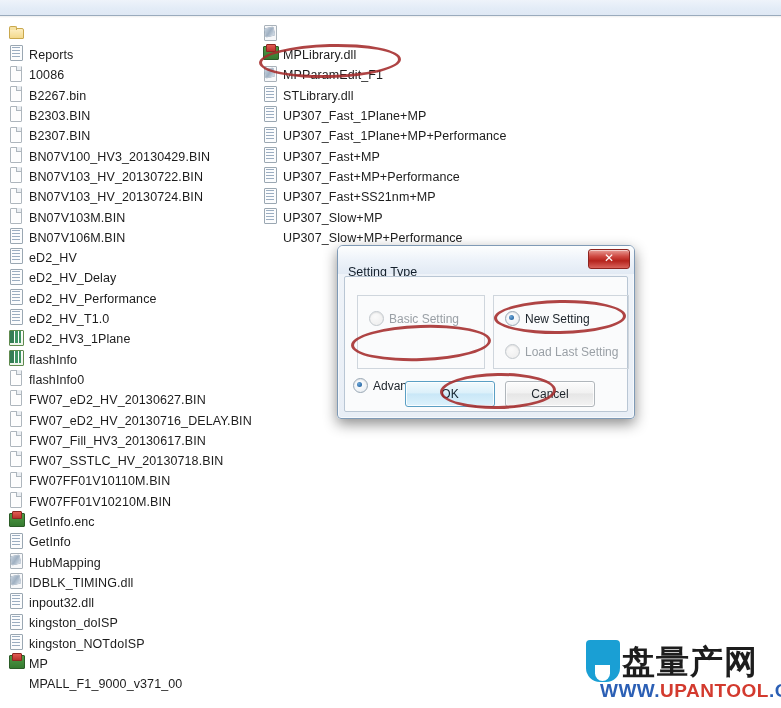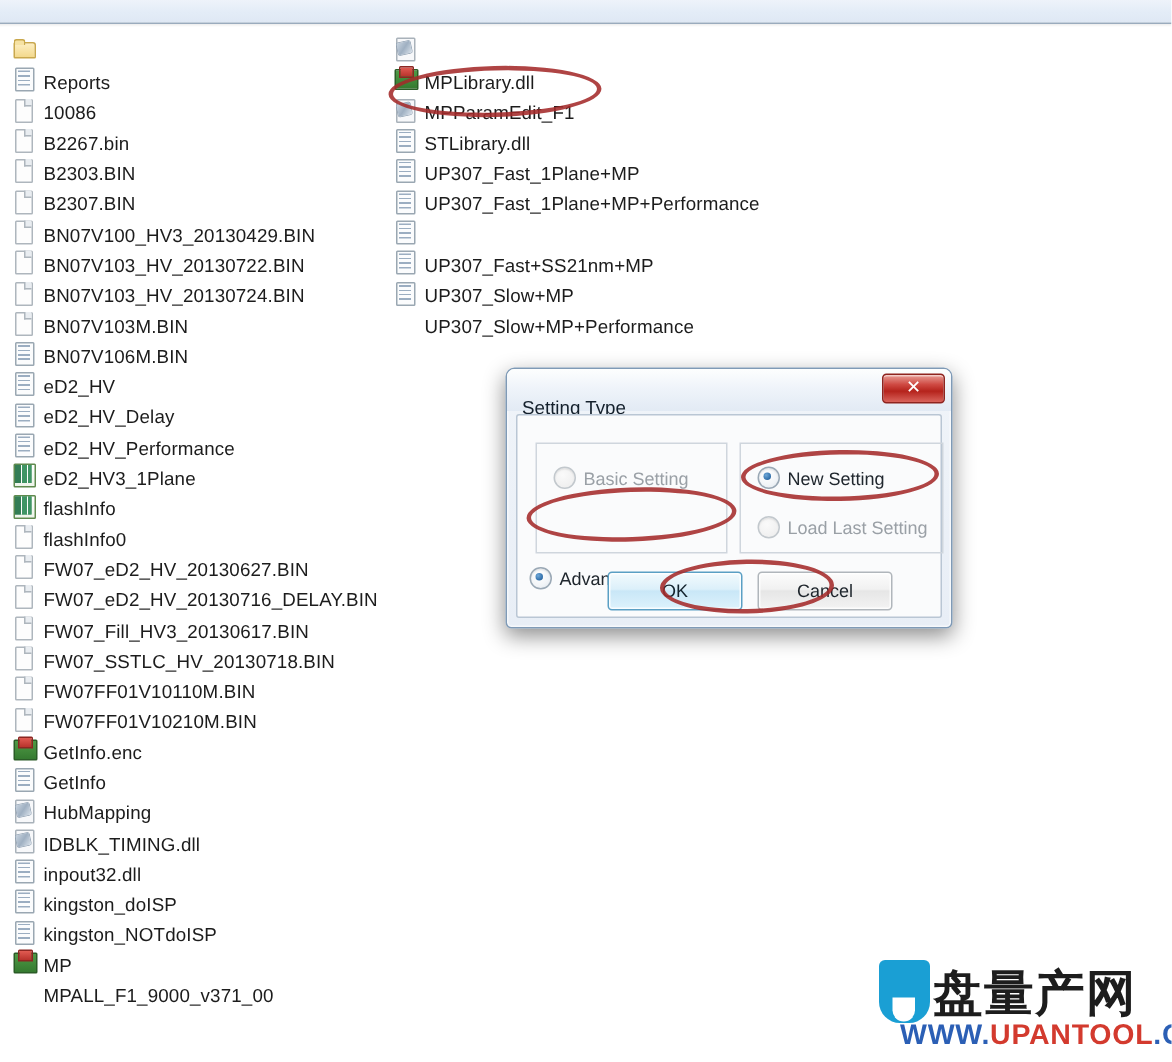--- a/index.html
+++ b/index.html
@@ -282,20 +282,24 @@
       <div class="fitem">
         <span class="ico ico-cfg"></span>
         <span class="label">eD2_HV_Delay</span>
       </div>
       <div class="fitem">
         <span class="ico ico-cfg"></span>
         <span class="label">eD2_HV_Performance</span>
       </div>
       <div class="fitem">
         <span class="ico ico-cfg"></span>
+        <span class="label">eD2_HV_T1.0</span>
+      </div>
+      <div class="fitem">
+        <span class="ico ico-cfg"></span>
         <span class="label">eD2_HV3_1Plane</span>
       </div>
       <div class="fitem">
         <span class="ico ico-xls"></span>
         <span class="label">flashInfo</span>
       </div>
       <div class="fitem">
         <span class="ico ico-xls"></span>
         <span class="label">flashInfo0</span>
       </div>
@@ -377,20 +381,25 @@
       <div class="fitem">
         <span class="ico ico-cfg"></span>
         <span class="label">UP307_Fast_1Plane+MP</span>
       </div>
       <div class="fitem">
         <span class="ico ico-cfg"></span>
         <span class="label">UP307_Fast_1Plane+MP+Performance</span>
       </div>
       <div class="fitem">
         <span class="ico ico-cfg"></span>
+        <span class="label">UP307_Fast+MP</span>
+      </div>
+      <div class="fitem">
+        <span class="ico ico-cfg"></span>
+        <span class="label">UP307_Fast+MP+Performance</span>
       </div>
       <div class="fitem">
         <span class="ico ico-cfg"></span>
         <span class="label">UP307_Fast+SS21nm+MP</span>
       </div>
       <div class="fitem">
         <span class="ico ico-cfg"></span>
         <span class="label">UP307_Slow+MP</span>
       </div>
       <div class="fitem">

